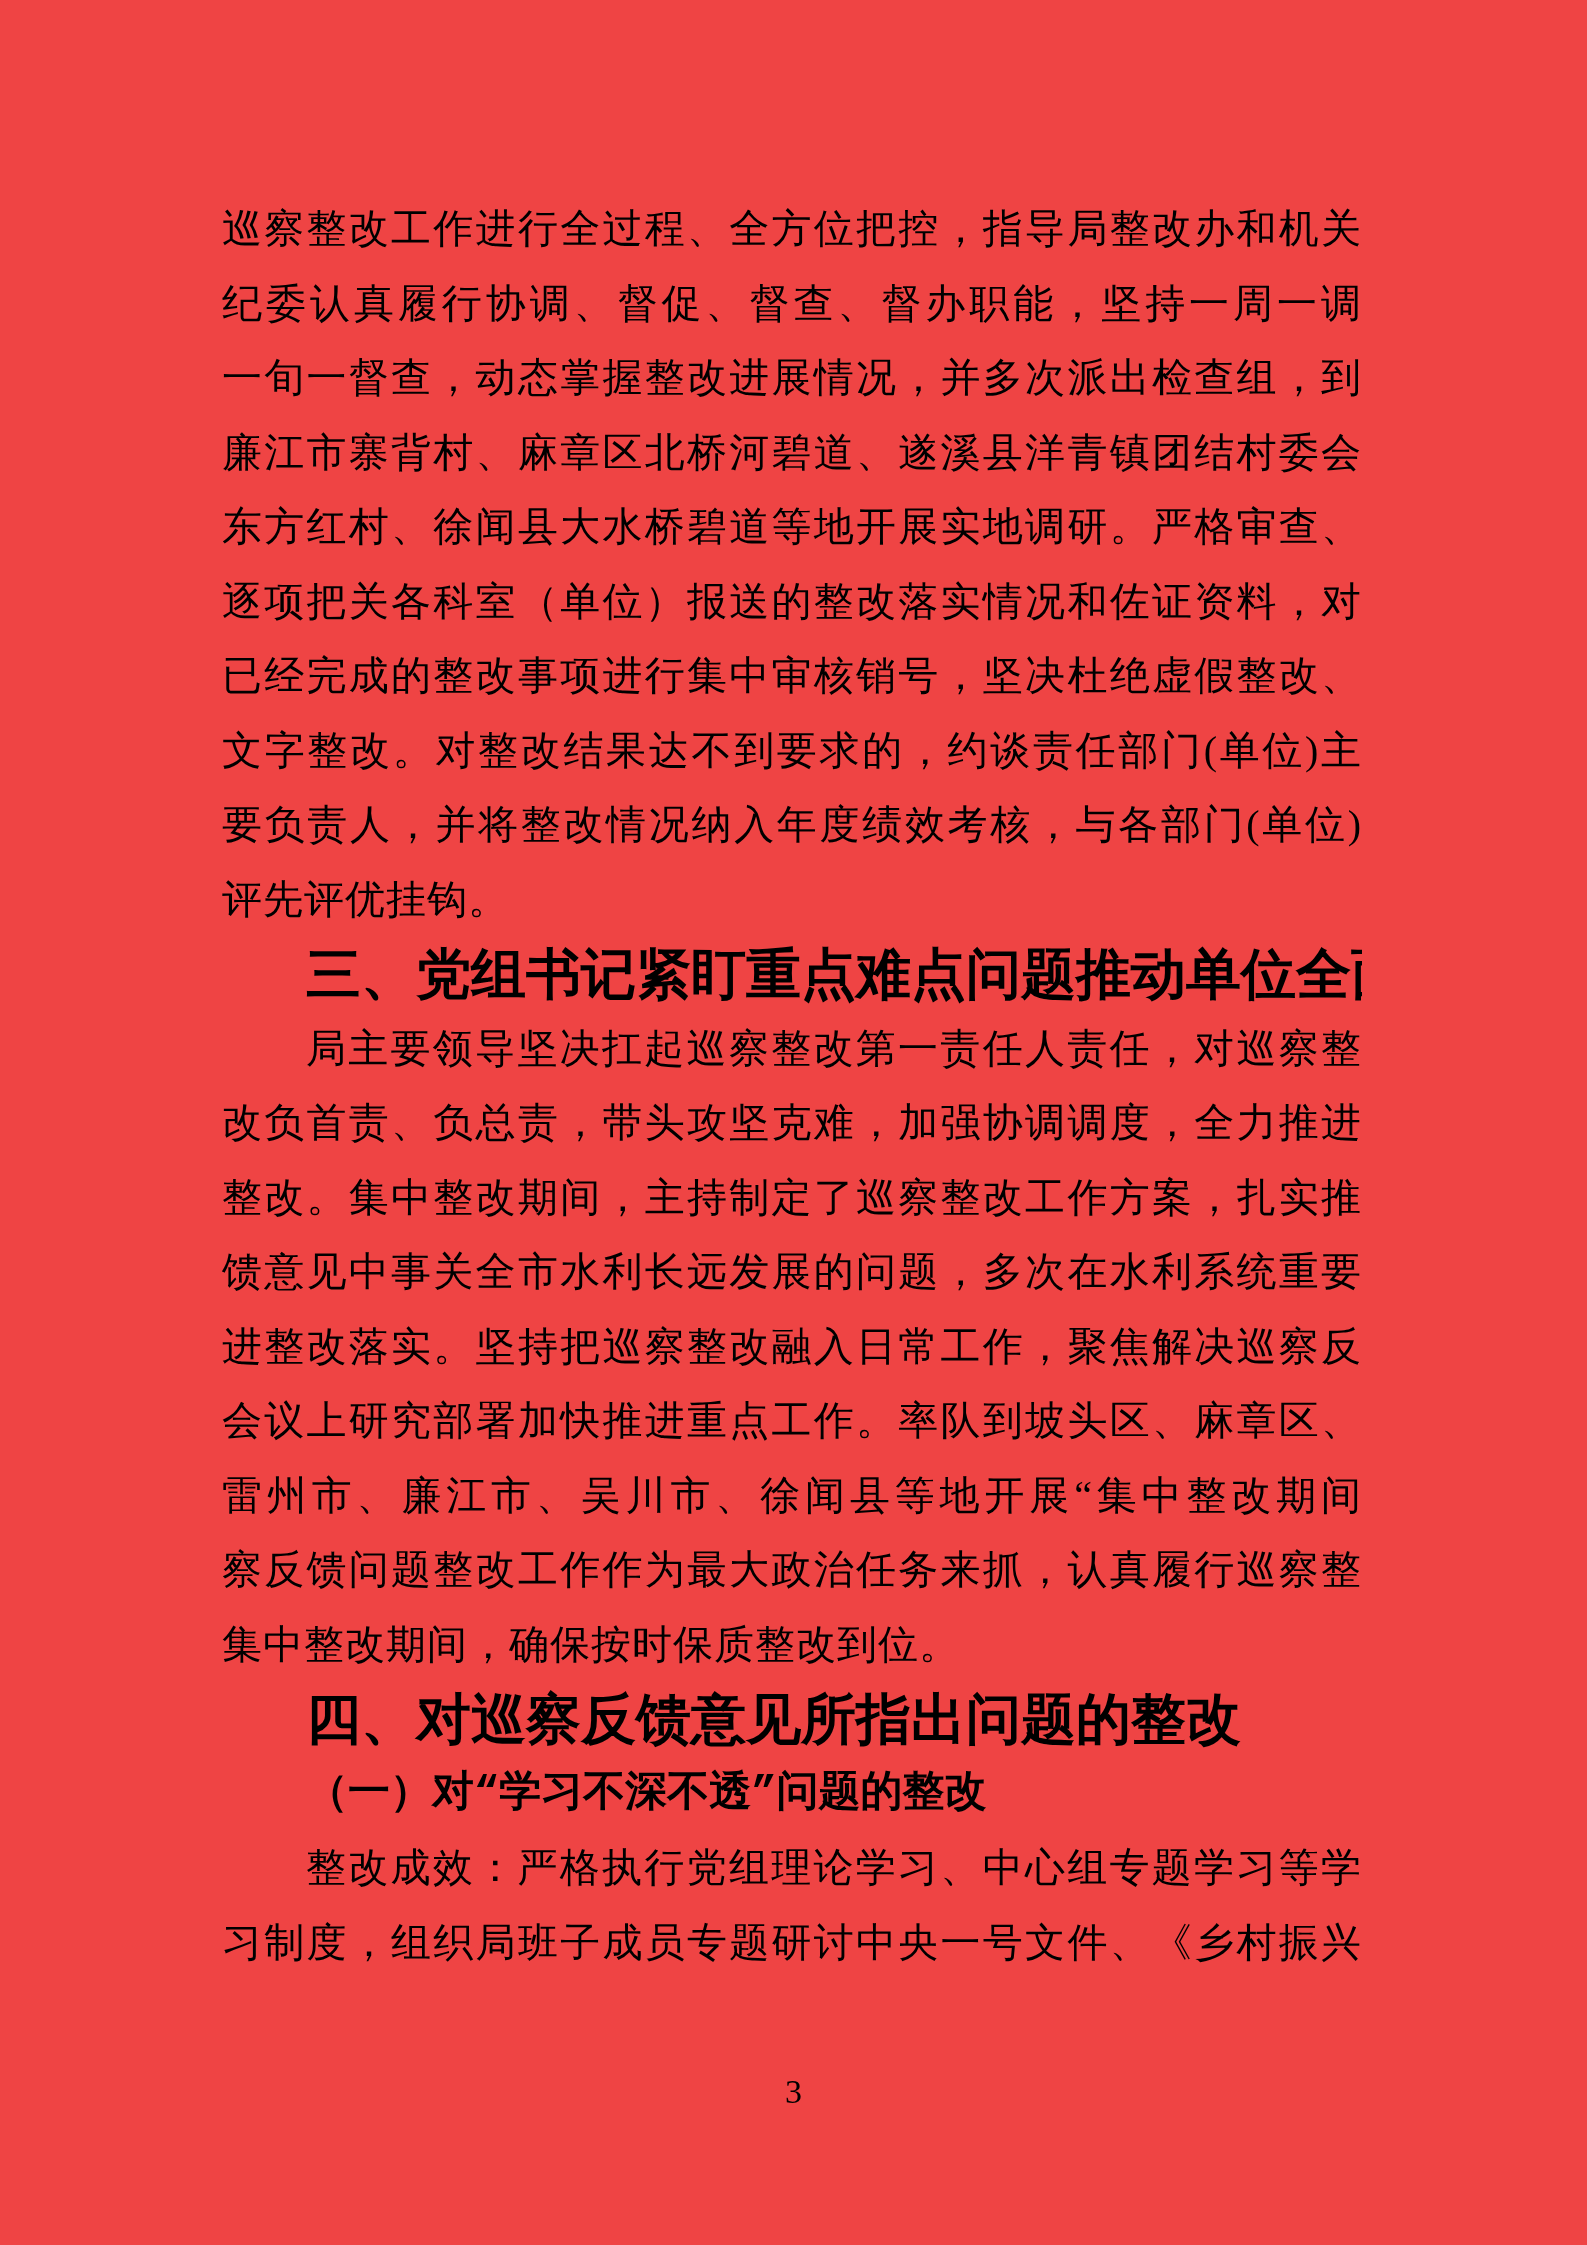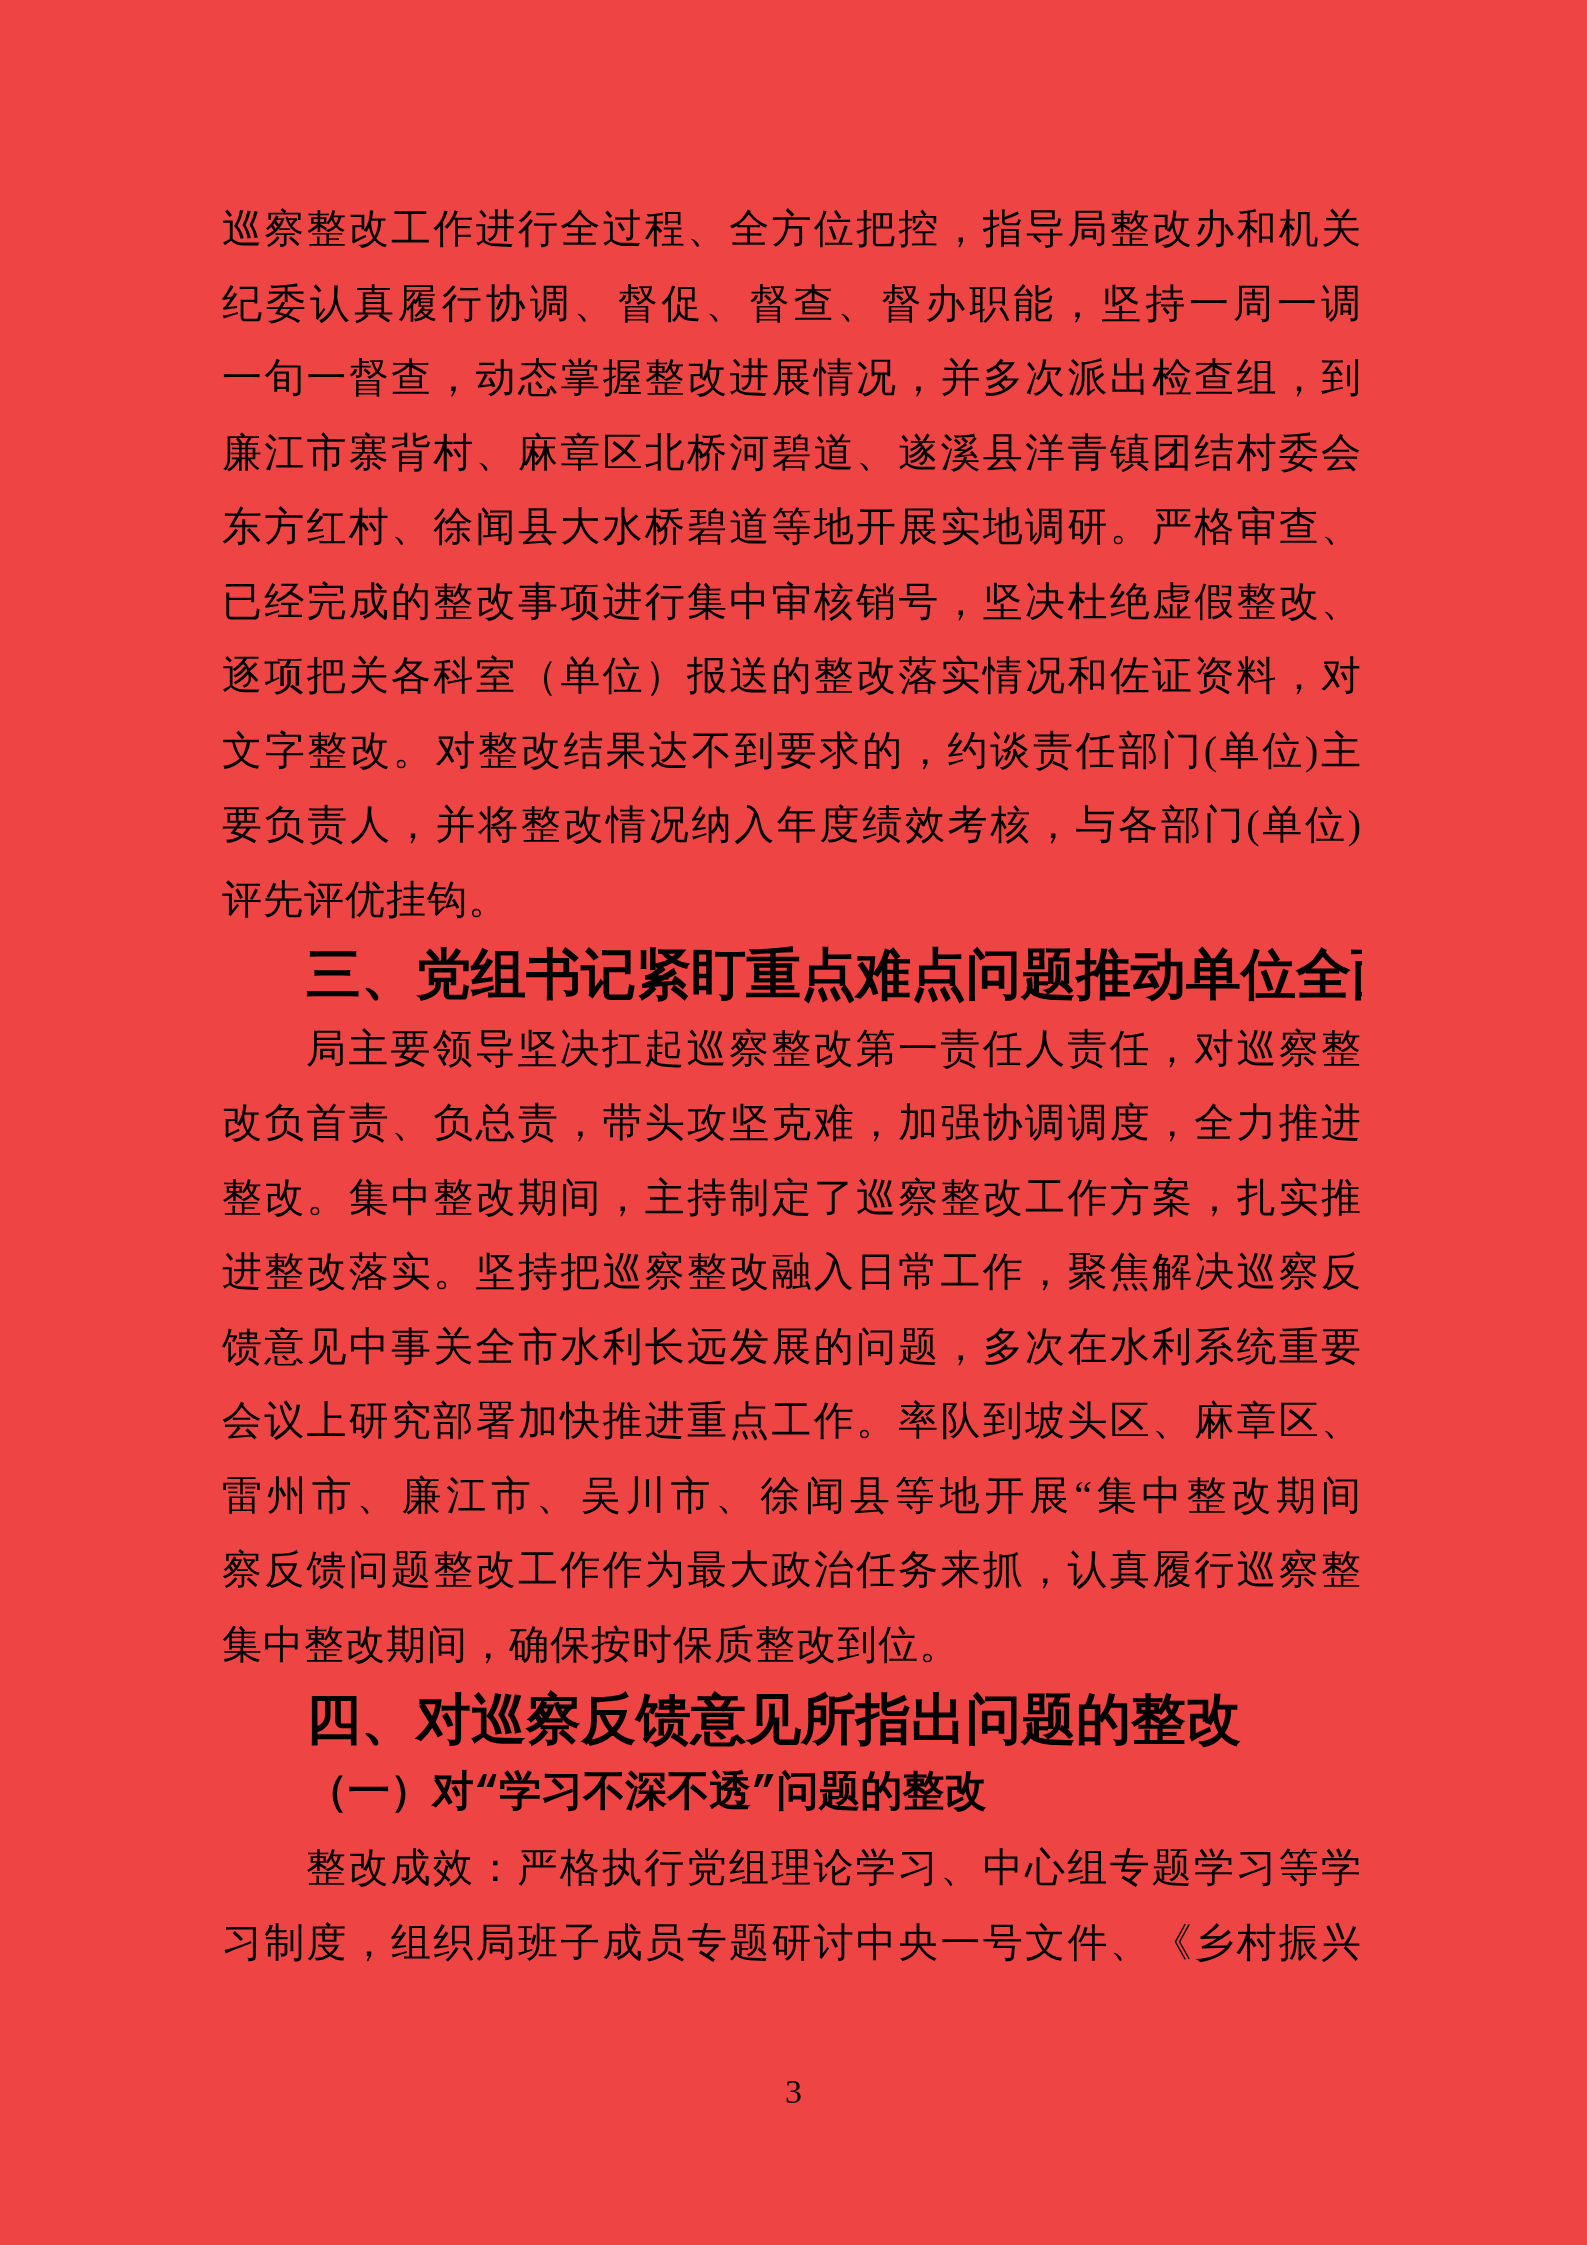--- a/index.html
+++ b/index.html
@@ -67,31 +67,31 @@
 </head>
 <body>
 
 <div class="page">
   <div class="text-block" id="text-block">
       <div class="line justify wrapable">巡察整改工作进行全过程、全方位把控，指导局整改办和机关</div>
       <div class="line justify wrapable">纪委认真履行协调、督促、督查、督办职能，坚持一周一调度、</div>
       <div class="line justify wrapable">一旬一督查，动态掌握整改进展情况，并多次派出检查组，到</div>
       <div class="line justify wrapable">廉江市寨背村、麻章区北桥河碧道、遂溪县洋青镇团结村委会</div>
       <div class="line justify wrapable">东方红村、徐闻县大水桥碧道等地开展实地调研。严格审查、</div>
+      <div class="line justify wrapable">逐项把关各科室（单位）报送的整改落实情况和佐证资料，对</div>
       <div class="line justify wrapable">已经完成的整改事项进行集中审核销号，坚决杜绝虚假整改、</div>
-      <div class="line justify wrapable">逐项把关各科室（单位）报送的整改落实情况和佐证资料，对</div>
       <div class="line justify wrapable">文字整改。对整改结果达不到要求的，约谈责任部门(单位)主</div>
       <div class="line justify wrapable">要负责人，并将整改情况纳入年度绩效考核，与各部门(单位)</div>
       <div class="line">评先评优挂钩。</div>
       <div class="line heading1 indent">三、党组书记紧盯重点难点问题推动单位全面发展情况</div>
       <div class="line indent justify wrapable">局主要领导坚决扛起巡察整改第一责任人责任，对巡察整</div>
       <div class="line justify wrapable">改负首责、负总责，带头攻坚克难，加强协调调度，全力推进</div>
       <div class="line justify wrapable">整改。集中整改期间，主持制定了巡察整改工作方案，扎实推</div>
+      <div class="line justify wrapable">馈意见中事关全市水利长远发展的问题，多次在水利系统重要</div>
       <div class="line justify wrapable">进整改落实。坚持把巡察整改融入日常工作，聚焦解决巡察反</div>
-      <div class="line justify wrapable">馈意见中事关全市水利长远发展的问题，多次在水利系统重要</div>
       <div class="line justify wrapable">会议上研究部署加快推进重点工作。率队到坡头区、麻章区、</div>
       <div class="line justify wrapable">雷州市、廉江市、吴川市、徐闻县等地开展“集中整改期间</div>
       <div class="line justify wrapable">察反馈问题整改工作作为最大政治任务来抓，认真履行巡察整</div>
       <div class="line">集中整改期间，确保按时保质整改到位。</div>
       <div class="line heading1 indent">四、对巡察反馈意见所指出问题的整改</div>
       <div class="line subheading indent">（一）对“学习不深不透”问题的整改</div>
       <div class="line indent justify wrapable">整改成效：严格执行党组理论学习、中心组专题学习等学</div>
       <div class="line justify wrapable">习制度，组织局班子成员专题研讨中央一号文件、《乡村振兴</div>
     </div>
   <div class="page-number">3</div>

